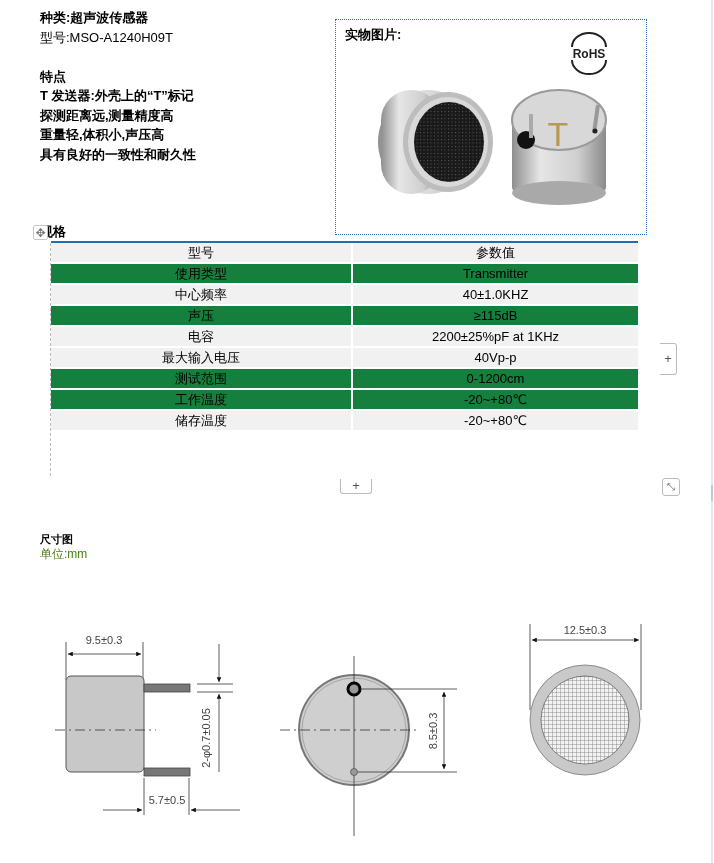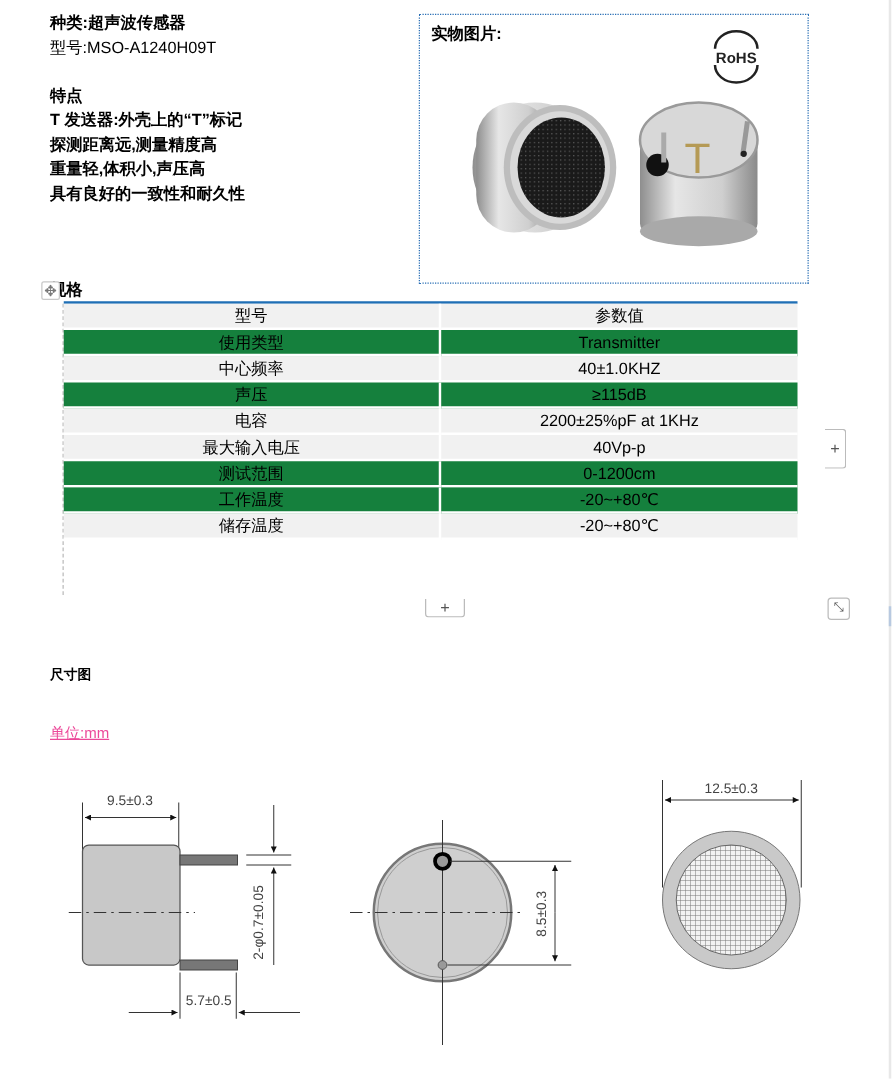--- a/index.html
+++ b/index.html
@@ -1,38 +1,38 @@
 <!DOCTYPE html>
 <html><head>
 <meta charset="utf-8">
 <style>
   html,body{margin:0;padding:0;background:#fff;}
   body{width:714px;height:863px;position:relative;overflow:hidden;font-family:"Liberation Sans","DejaVu Sans",sans-serif;color:#000;}
   .abs{position:absolute;}
   .line{font-size:13px;line-height:19.5px;white-space:nowrap;}
   .bold{font-weight:bold;}
   #info{left:40px;top:8px;}
-  #photo-box{left:335px;top:11px;width:312px;height:216px;border:1px dotted #2a6fb5;box-sizing:border-box;}
+  #photo-box{left:335px;top:19px;width:312px;height:216px;border:1px dotted #2a6fb5;box-sizing:border-box;}
   #photo-title{left:9px;top:6px;font-size:13px;font-weight:bold;}
   #spec-title{left:40px;top:207px;font-size:13px;font-weight:bold;margin-top:16px;}
   #move-handle{left:33px;top:225px;width:15px;height:15px;border:1px solid #c8c8c8;border-radius:2px;background:#fff;font-size:12px;color:#777;text-align:center;line-height:14px;box-sizing:border-box;}
   #spec-table{left:51px;top:241px;width:587px;border-collapse:separate;border-spacing:0;border-top:2px solid #1f6fb5;}
   #spec-table td{height:19px;padding:0;font-size:13px;text-align:center;border-bottom:2px solid #fff;}
   #spec-table td.c1{width:300px;border-right:2px solid #fff;}
   #spec-table tr.light td{background:#f1f1f1;}
   #spec-table tr.dark td{background:#15803d;}
   #table-left-dash{left:50px;top:243px;height:233px;border-left:1px dashed #bbb;}
   .plus-btn{background:#fff;border:1px solid #bbb;border-radius:3px;color:#555;font-size:13px;text-align:center;box-sizing:border-box;}
   #add-col{left:660px;top:343px;width:17px;height:32px;line-height:30px;border-left:none;border-radius:0 3px 3px 0;}
   #add-row{left:340px;top:479px;width:32px;height:15px;line-height:13px;border-top:none;border-radius:0 0 3px 3px;}
   #resize-handle{left:662px;top:478px;width:18px;height:18px;line-height:16px;font-size:10px;}
   #right-rule{left:711px;top:0;width:2px;height:863px;background:#e8e8e8;}
   #right-rule-mark{left:711px;top:485px;width:2px;height:16px;background:#b8c9e0;}
   #dim-title{left:40px;top:532px;font-size:11px;font-weight:bold;}
-  #dim-unit{left:40px;top:578px;font-size:12px;color:#ec4899;text-decoration:underline;}
+  #dim-unit{left:40px;top:546px;font-size:12px;color:#4d7c0f;}
   svg text{font-family:"Liberation Sans","DejaVu Sans",sans-serif;}
 </style>
 </head>
 <body>
 
 <div id="info" class="abs">
   <div class="line">
     <span class="bold">种类:</span><span class="bold">超声波传感器</span>
   </div>
   <div class="line">型号:MSO-A1240H09T</div>

